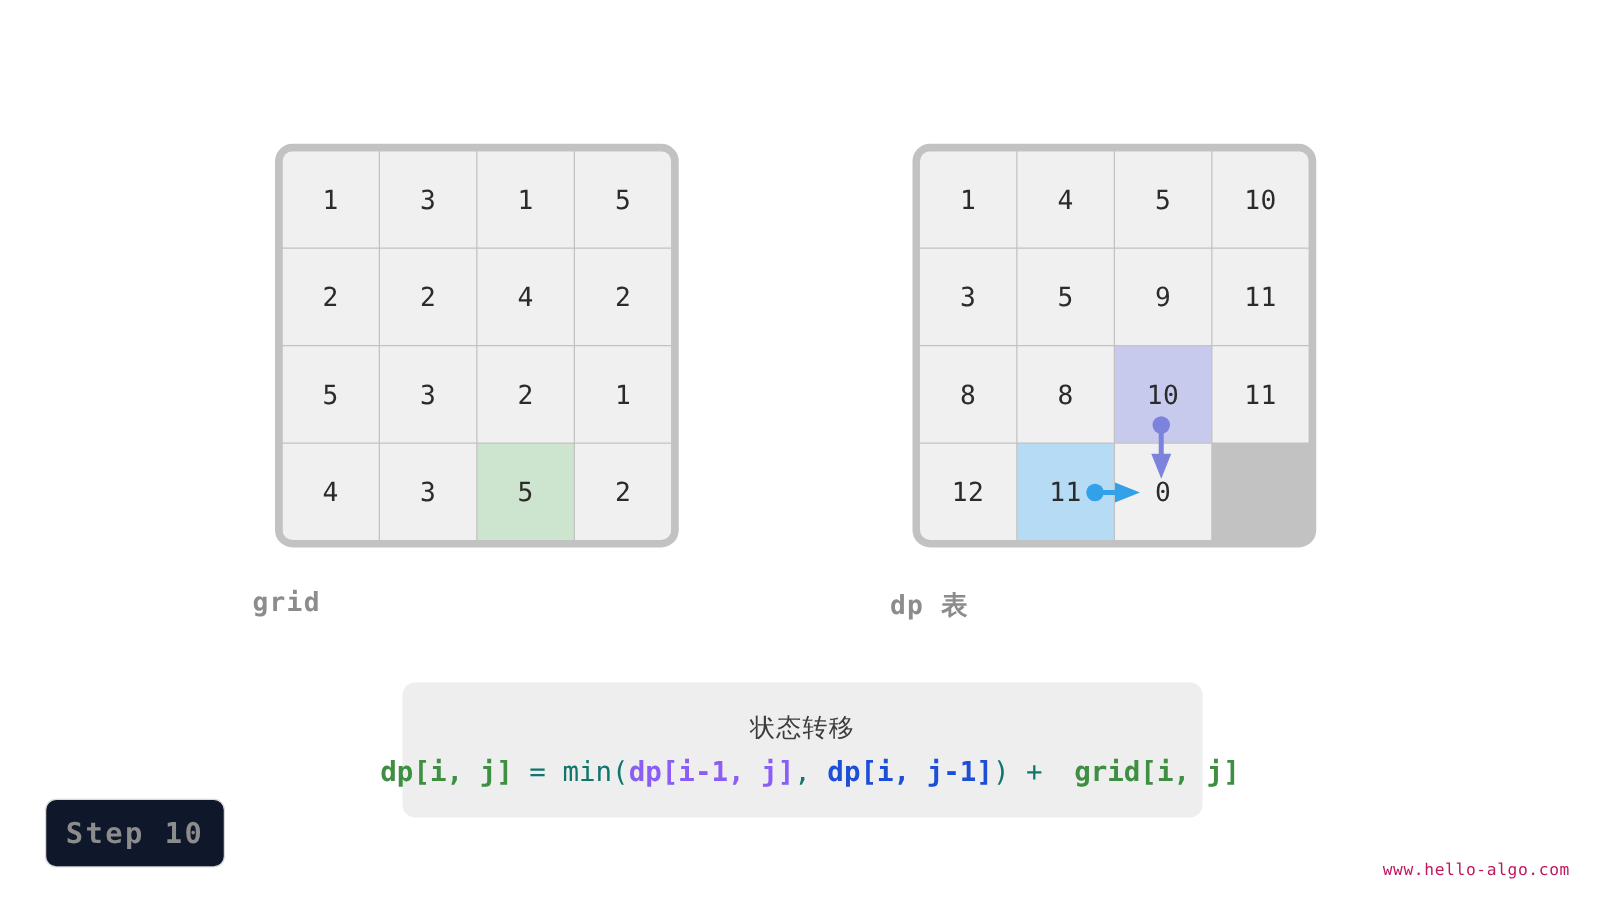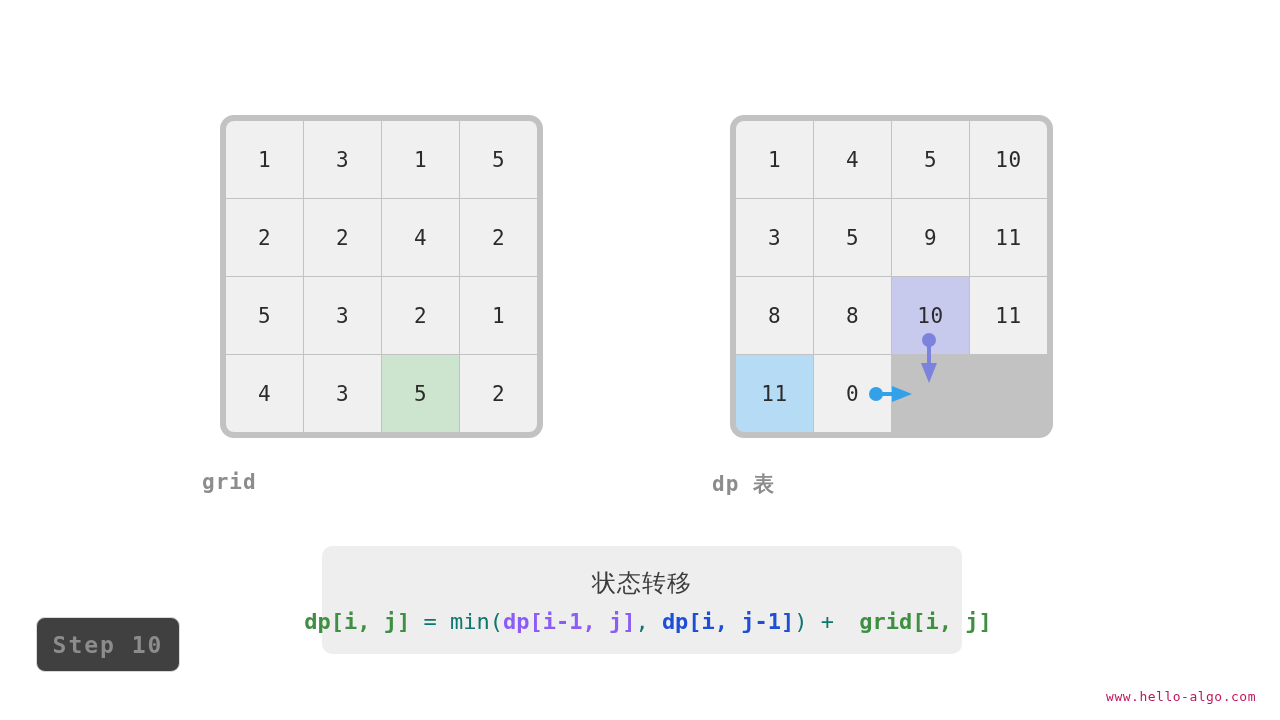--- a/index.html
+++ b/index.html
@@ -76,47 +76,47 @@
     background: #eeeeee;
     border-radius: 10px;
     box-sizing: border-box;
     display: flex;
     flex-direction: column;
     align-items: center;
     justify-content: center;
   }
   #formula-title {
     font-family: Liberation Sans, sans-serif;
-    font-size: 24px;
+    font-size: 20px;
     color: #3c3c3c;
     margin-bottom: 10px;
     letter-spacing: 1px;
   }
   #formula-line {
     font-family: "DejaVu Sans Mono", monospace;
     font-size: 22px;
     color: #3c3c3c;
     white-space: nowrap;
     letter-spacing: 0px;
   }
   .tok-green  { color: #3f8f43; font-weight: bold; margin-left: 12px; }
   .tok-indigo { color: #8b5cf6; font-weight: bold; }
   .tok-blue   { color: #1d4ed8; font-weight: bold; }
   .tok-plain  { color: #0f766e; font-weight: normal; }
 
   
   #step-badge {
     position: absolute;
     left: 36px;
-    top: 617px;
+    top: 639px;
     width: 144px;
     height: 55px;
     border: 1px solid #d9d9d9;
     border-radius: 9px;
-    background: #404040;
+    background: #0f172a;
     display: flex;
     align-items: center;
     justify-content: center;
     font-family: "DejaVu Sans Mono", monospace;
     font-size: 23px;
     font-weight: bold;
     color: #8c8c8c;
     letter-spacing: 2px;
     box-sizing: border-box;
   }
@@ -219,20 +219,23 @@
         <span class="val">8</span>
       </div>
       <div class="cell">
         <span class="val">8</span>
       </div>
       <div class="cell hl-purple">
         <span class="val">10</span>
       </div>
       <div class="cell">
         <span class="val">11</span>
+      </div>
+      <div class="cell">
+        <span class="val">12</span>
       </div>
       <div class="cell hl-blue">
         <span class="val">11</span>
       </div>
       <div class="cell">
         <span class="val">0</span>
       </div>
     </div>
 </div>
 <div class="caption" id="dp-caption" style="left:712px; top:470px;">dp 表</div>

